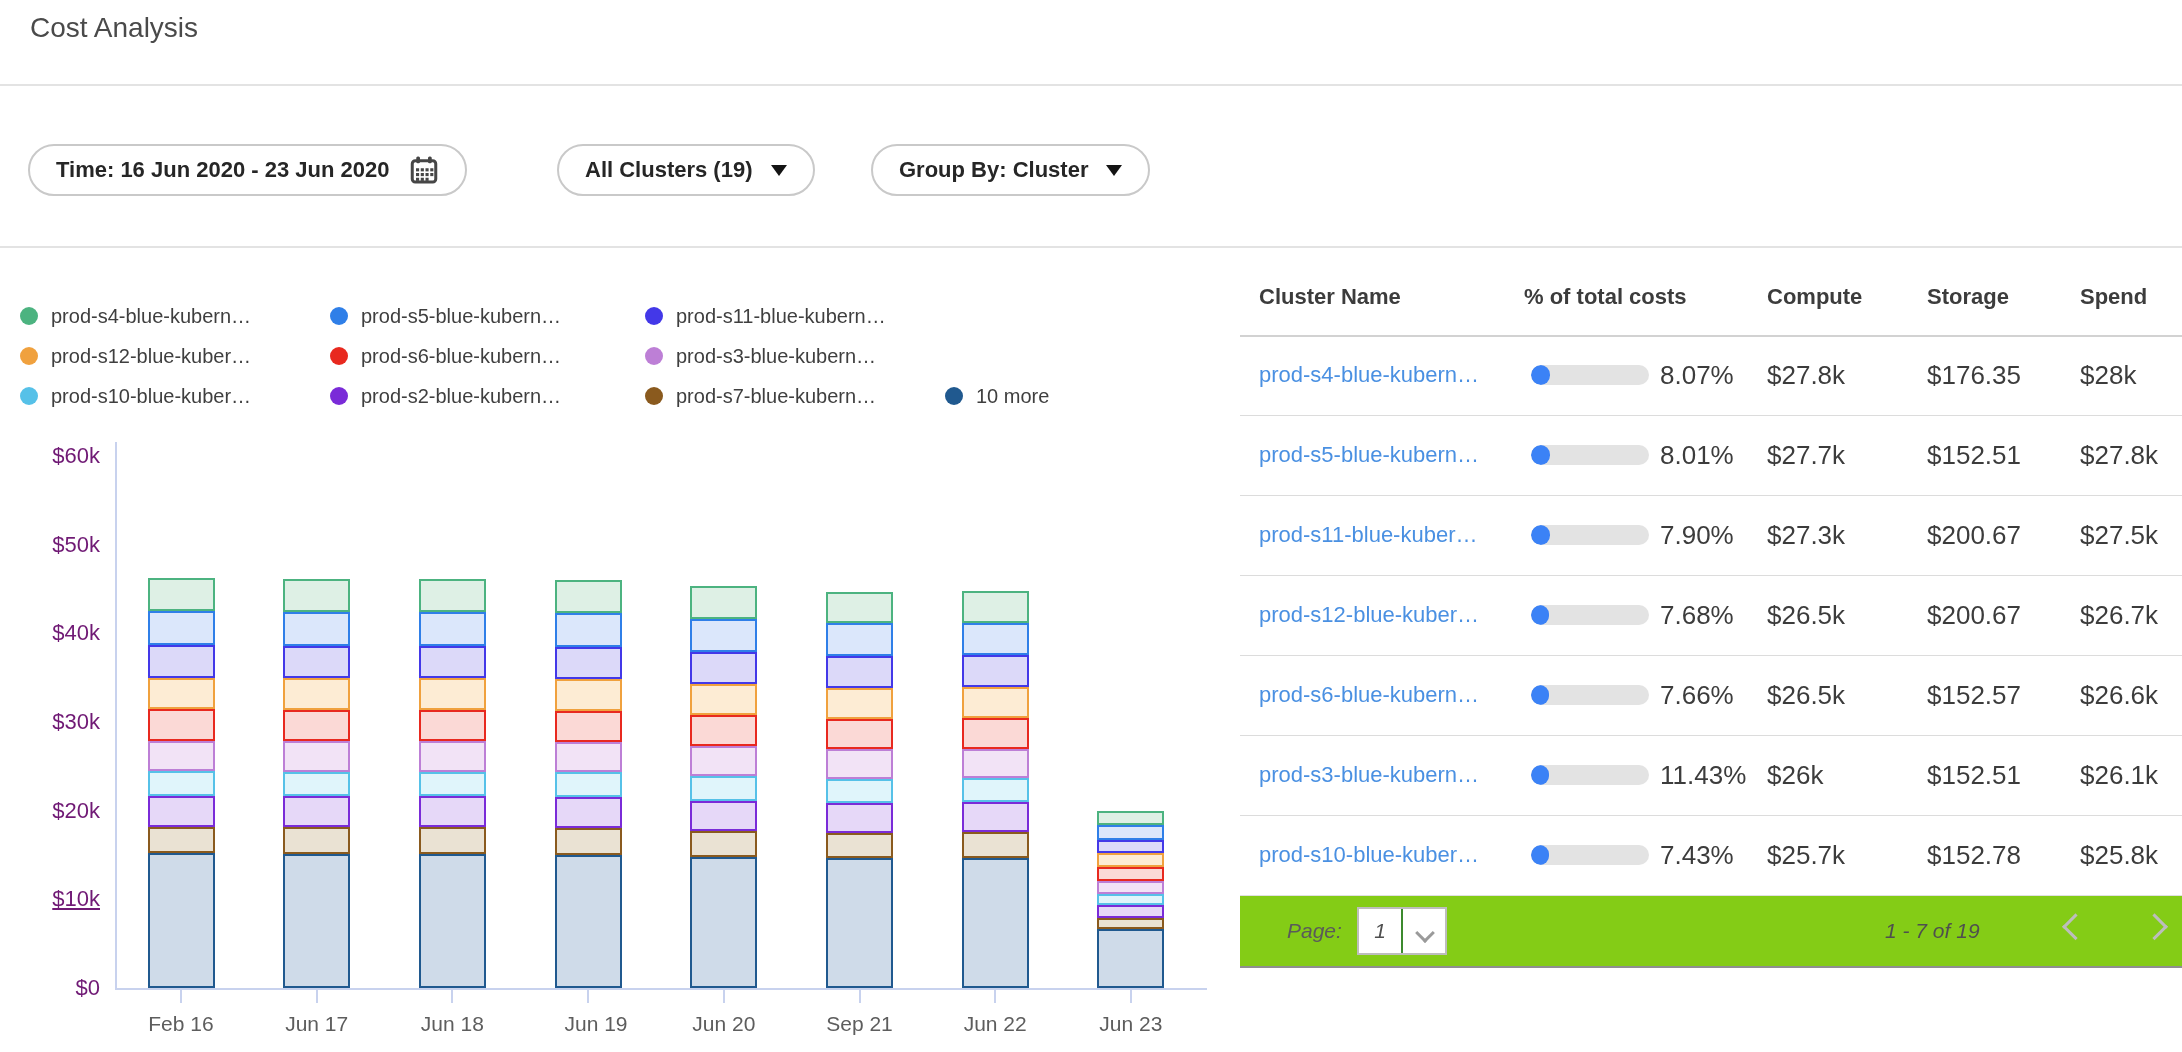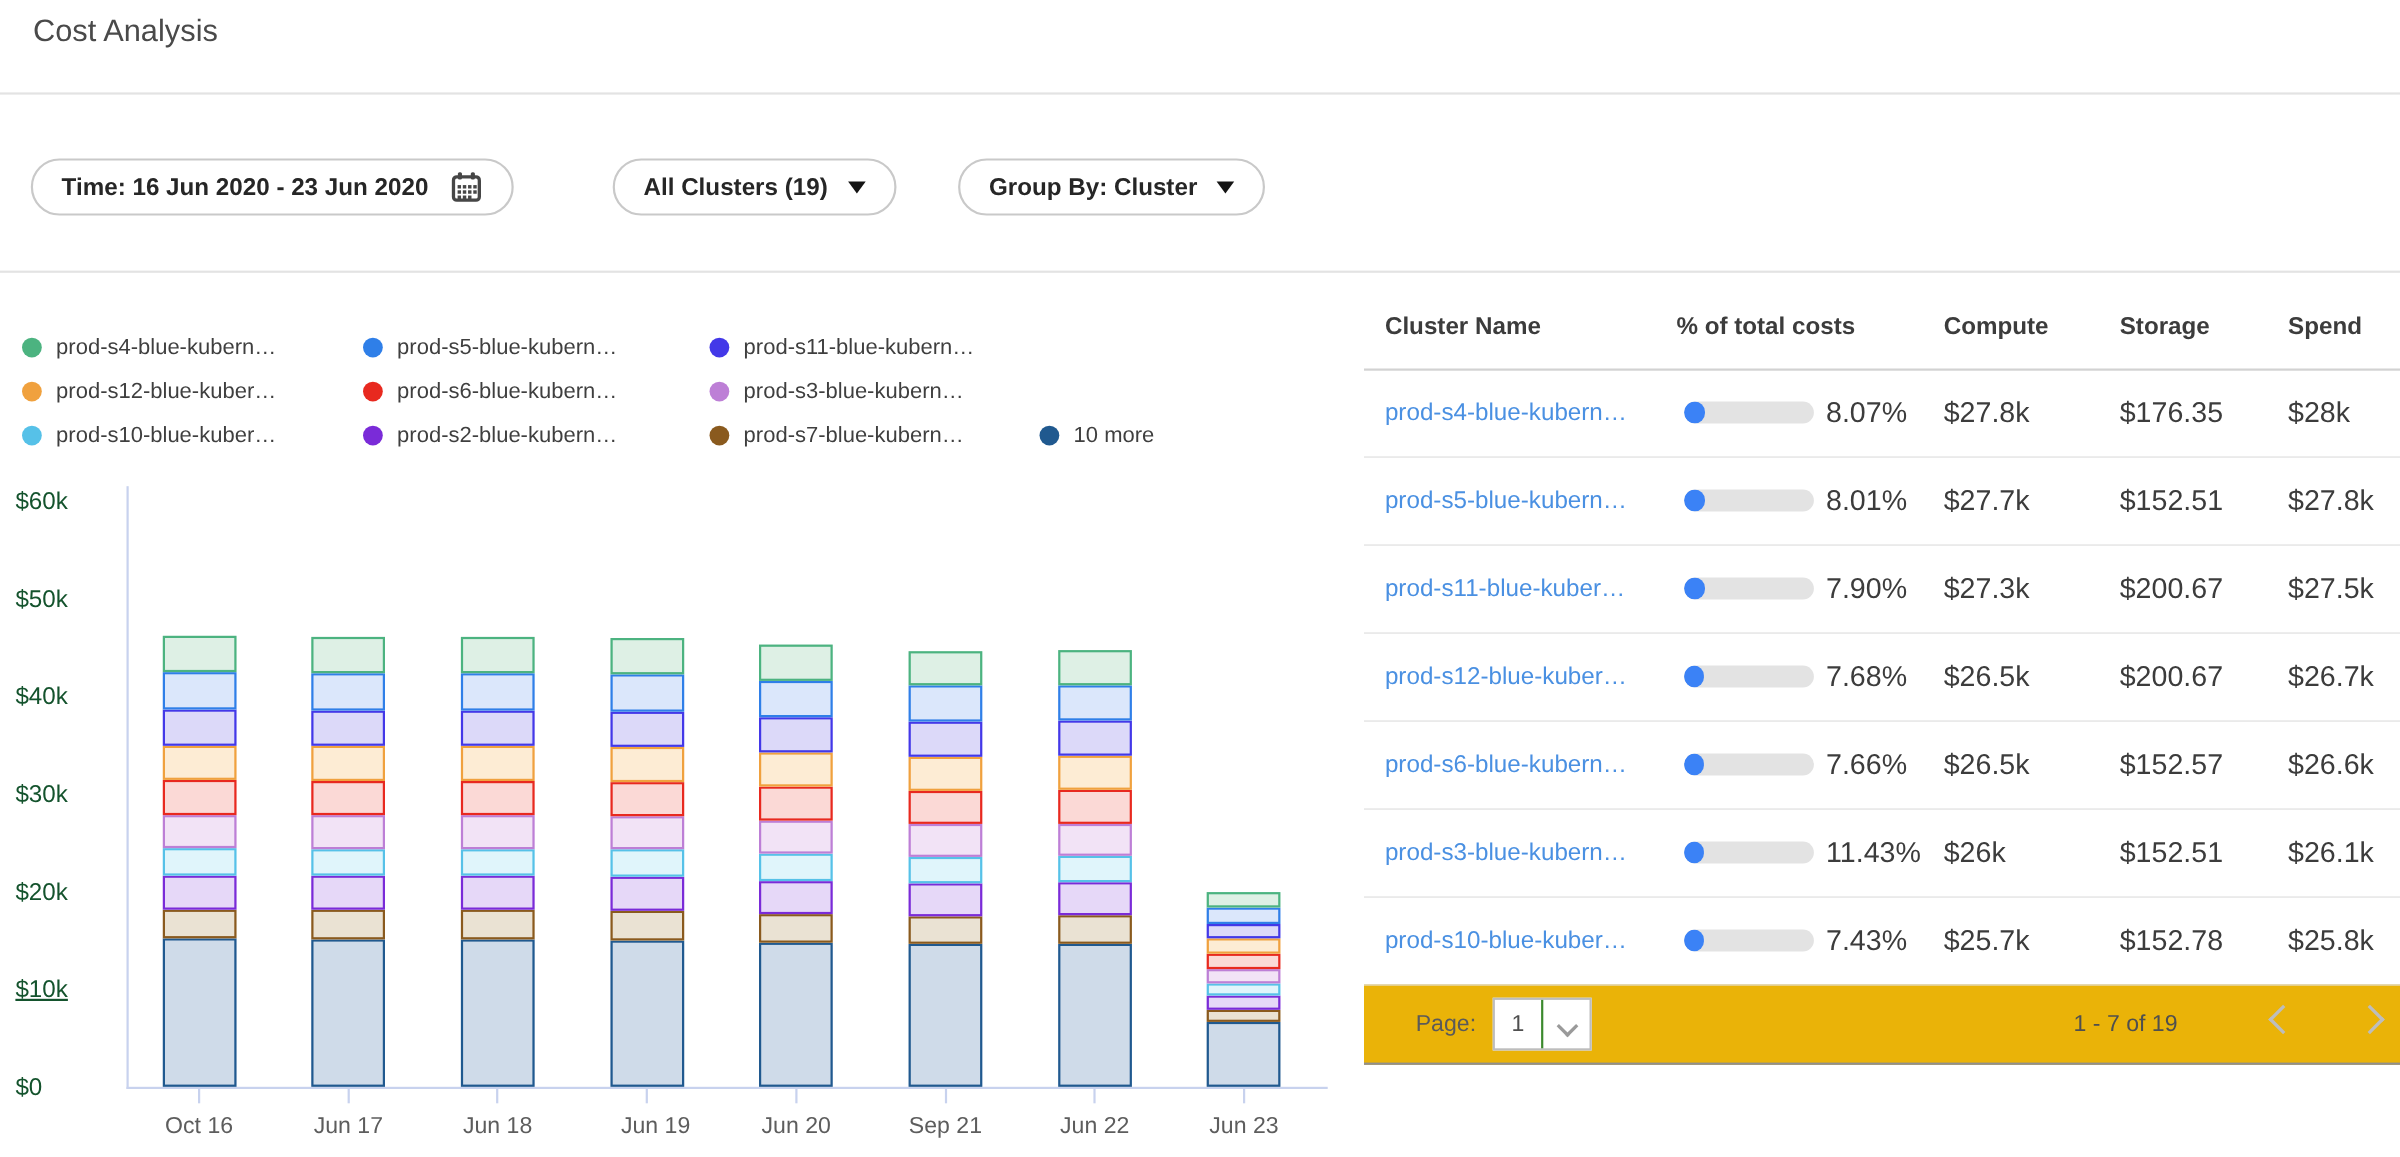--- a/index.html
+++ b/index.html
@@ -23,43 +23,43 @@
   .legend{position:absolute;left:20px;top:296px;width:1210px;}
   .lrow{display:flex;align-items:center;height:40px;}
   .litem{display:flex;align-items:center;gap:13px;cursor:pointer;}
   .ldot{width:18px;height:18px;border-radius:50%;flex:0 0 auto;}
   .ltext{font-size:20px;color:#3f3f3f;white-space:nowrap;}
 
   
   .chart{position:absolute;left:0;top:270px;width:1240px;height:782px;}
   .axis-y{position:absolute;left:115px;top:172px;width:2px;height:548px;background:#c8d2ee;}
   .axis-x{position:absolute;left:115px;top:718px;width:1092px;height:2px;background:#c8d2ee;}
-  .ylab{position:absolute;left:14px;width:86px;font-size:22px;color:#14532d;}
+  .ylab{position:absolute;left:14px;width:86px;text-align:right;font-size:22px;color:#701a75;}
   .xtick{position:absolute;top:720px;width:2px;height:13px;background:#c8d2ee;}
   .xlab{position:absolute;top:742px;width:120px;text-align:center;font-size:21px;color:#5d5d5d;}
   .seg{position:absolute;box-sizing:border-box;border:2px solid;}
 
   
   .tablepanel{position:absolute;left:1240px;top:270px;width:942px;height:782px;}
   .thead{position:absolute;left:0;right:0;top:0;height:65px;border-bottom:2px solid #d2d2d2;}
   .th{position:absolute;top:14px;font-size:22px;font-weight:700;color:#3c3c3c;white-space:nowrap;}
   .th-name{left:19px;}  .th-pct{left:284px;}  .th-comp{left:527px;}  .th-stor{left:687px;}  .th-spend{left:840px;}
   .tbody{position:absolute;left:0;right:0;top:65px;}
   .trow{position:absolute;left:0;right:0;height:80px;border-bottom:1px solid #dcdcdc;}
   .cell{position:absolute;top:50%;transform:translateY(-50%);font-size:26px;color:#3c3c3c;white-space:nowrap;}
   .link{position:absolute;top:50%;transform:translateY(-50%);left:19px;font-size:22px;color:#4a90e2;
         text-decoration:none;cursor:pointer;white-space:nowrap;}
   .track{position:absolute;left:291px;top:50%;transform:translateY(-50%);width:118px;height:20px;
          border-radius:10px;background:#e3e3e3;overflow:hidden;}
   .fillbar{position:absolute;left:0;top:0;bottom:0;border-radius:10px;background:#3b82f6;}
   .c-pct{left:420px;}  .c-comp{left:527px;}  .c-stor{left:687px;}  .c-spend{left:840px;}
 
   
-  .pagebar{position:absolute;left:0;right:0;top:625px;height:73px;background:#eab308;box-sizing:border-box;
-           border-top:1px solid #e0e0e0;border-bottom:2px solid #8f8f8f;}
+  .pagebar{position:absolute;left:0;right:0;top:625px;height:73px;background:#84cc16;box-sizing:border-box;
+           border-top:1px solid #e0e0e0;border-bottom:2px solid #8f8f8f;font-style:italic;}
   .pglabel{position:absolute;left:47px;top:50%;transform:translateY(-50%);font-size:21px;color:#5a5a5a;}
   .pgselect{position:absolute;left:117px;top:50%;transform:translateY(-50%);width:90px;height:48px;
             background:#fff;border:2px solid #bdbdbd;box-sizing:border-box;cursor:pointer;}
   .pgval{position:absolute;left:0;width:42px;text-align:center;top:50%;transform:translateY(-50%);
          font-size:21px;color:#4f4f4f;}
   .pgcursor{position:absolute;left:42px;top:0;bottom:0;width:2px;background:#3c8a2e;}
   .chev{width:16px;height:16px;border-top:3px solid #bdbdbd;border-right:3px solid #bdbdbd;}
   .chev-down{position:absolute;right:13px;top:38%;width:11px;height:11px;border-color:#9a9a9a;
              transform:rotate(135deg);}
   .pgrange{position:absolute;left:645px;top:50%;transform:translateY(-50%);font-size:21px;color:#4f4f4f;white-space:nowrap;}
@@ -263,21 +263,21 @@
         <div class="seg" style="left: 1097.4px; top: 634.622px; width: 67px; height: 13.305px; background: rgb(230, 216, 248); border-color: rgb(122, 43, 216);"></div>
         <div class="seg" style="left: 1097.4px; top: 623.978px; width: 67px; height: 10.644px; background: rgb(224, 245, 251); border-color: rgb(86, 193, 232);"></div>
         <div class="seg" style="left: 1097.4px; top: 610.673px; width: 67px; height: 13.305px; background: rgb(242, 227, 246); border-color: rgb(189, 127, 214);"></div>
         <div class="seg" style="left: 1097.4px; top: 597.368px; width: 67px; height: 13.305px; background: rgb(251, 217, 214); border-color: rgb(232, 41, 31);"></div>
         <div class="seg" style="left: 1097.4px; top: 583.176px; width: 67px; height: 14.192px; background: rgb(253, 236, 212); border-color: rgb(240, 161, 62);"></div>
         <div class="seg" style="left: 1097.4px; top: 569.871px; width: 67px; height: 13.305px; background: rgb(220, 217, 249); border-color: rgb(67, 56, 232);"></div>
         <div class="seg" style="left: 1097.4px; top: 554.792px; width: 67px; height: 15.079px; background: rgb(219, 231, 251); border-color: rgb(47, 127, 232);"></div>
         <div class="seg" style="left: 1097.4px; top: 540.6px; width: 67px; height: 14.192px; background: rgb(222, 240, 229); border-color: rgb(76, 179, 128);"></div>
       </div>
     <div id="xlabels">
-        <div class="xlab" style="left: 121px;">Oct 16</div>
+        <div class="xlab" style="left: 121px;">Feb 16</div>
         <div class="xlab" style="left: 256.7px;">Jun 17</div>
         <div class="xlab" style="left: 392.4px;">Jun 18</div>
         <div class="xlab" style="left: 536px;">Jun 19</div>
         <div class="xlab" style="left: 663.8px;">Jun 20</div>
         <div class="xlab" style="left: 799.5px;">Sep 21</div>
         <div class="xlab" style="left: 935.2px;">Jun 22</div>
         <div class="xlab" style="left: 1070.9px;">Jun 23</div>
       </div>
   </div>
 

